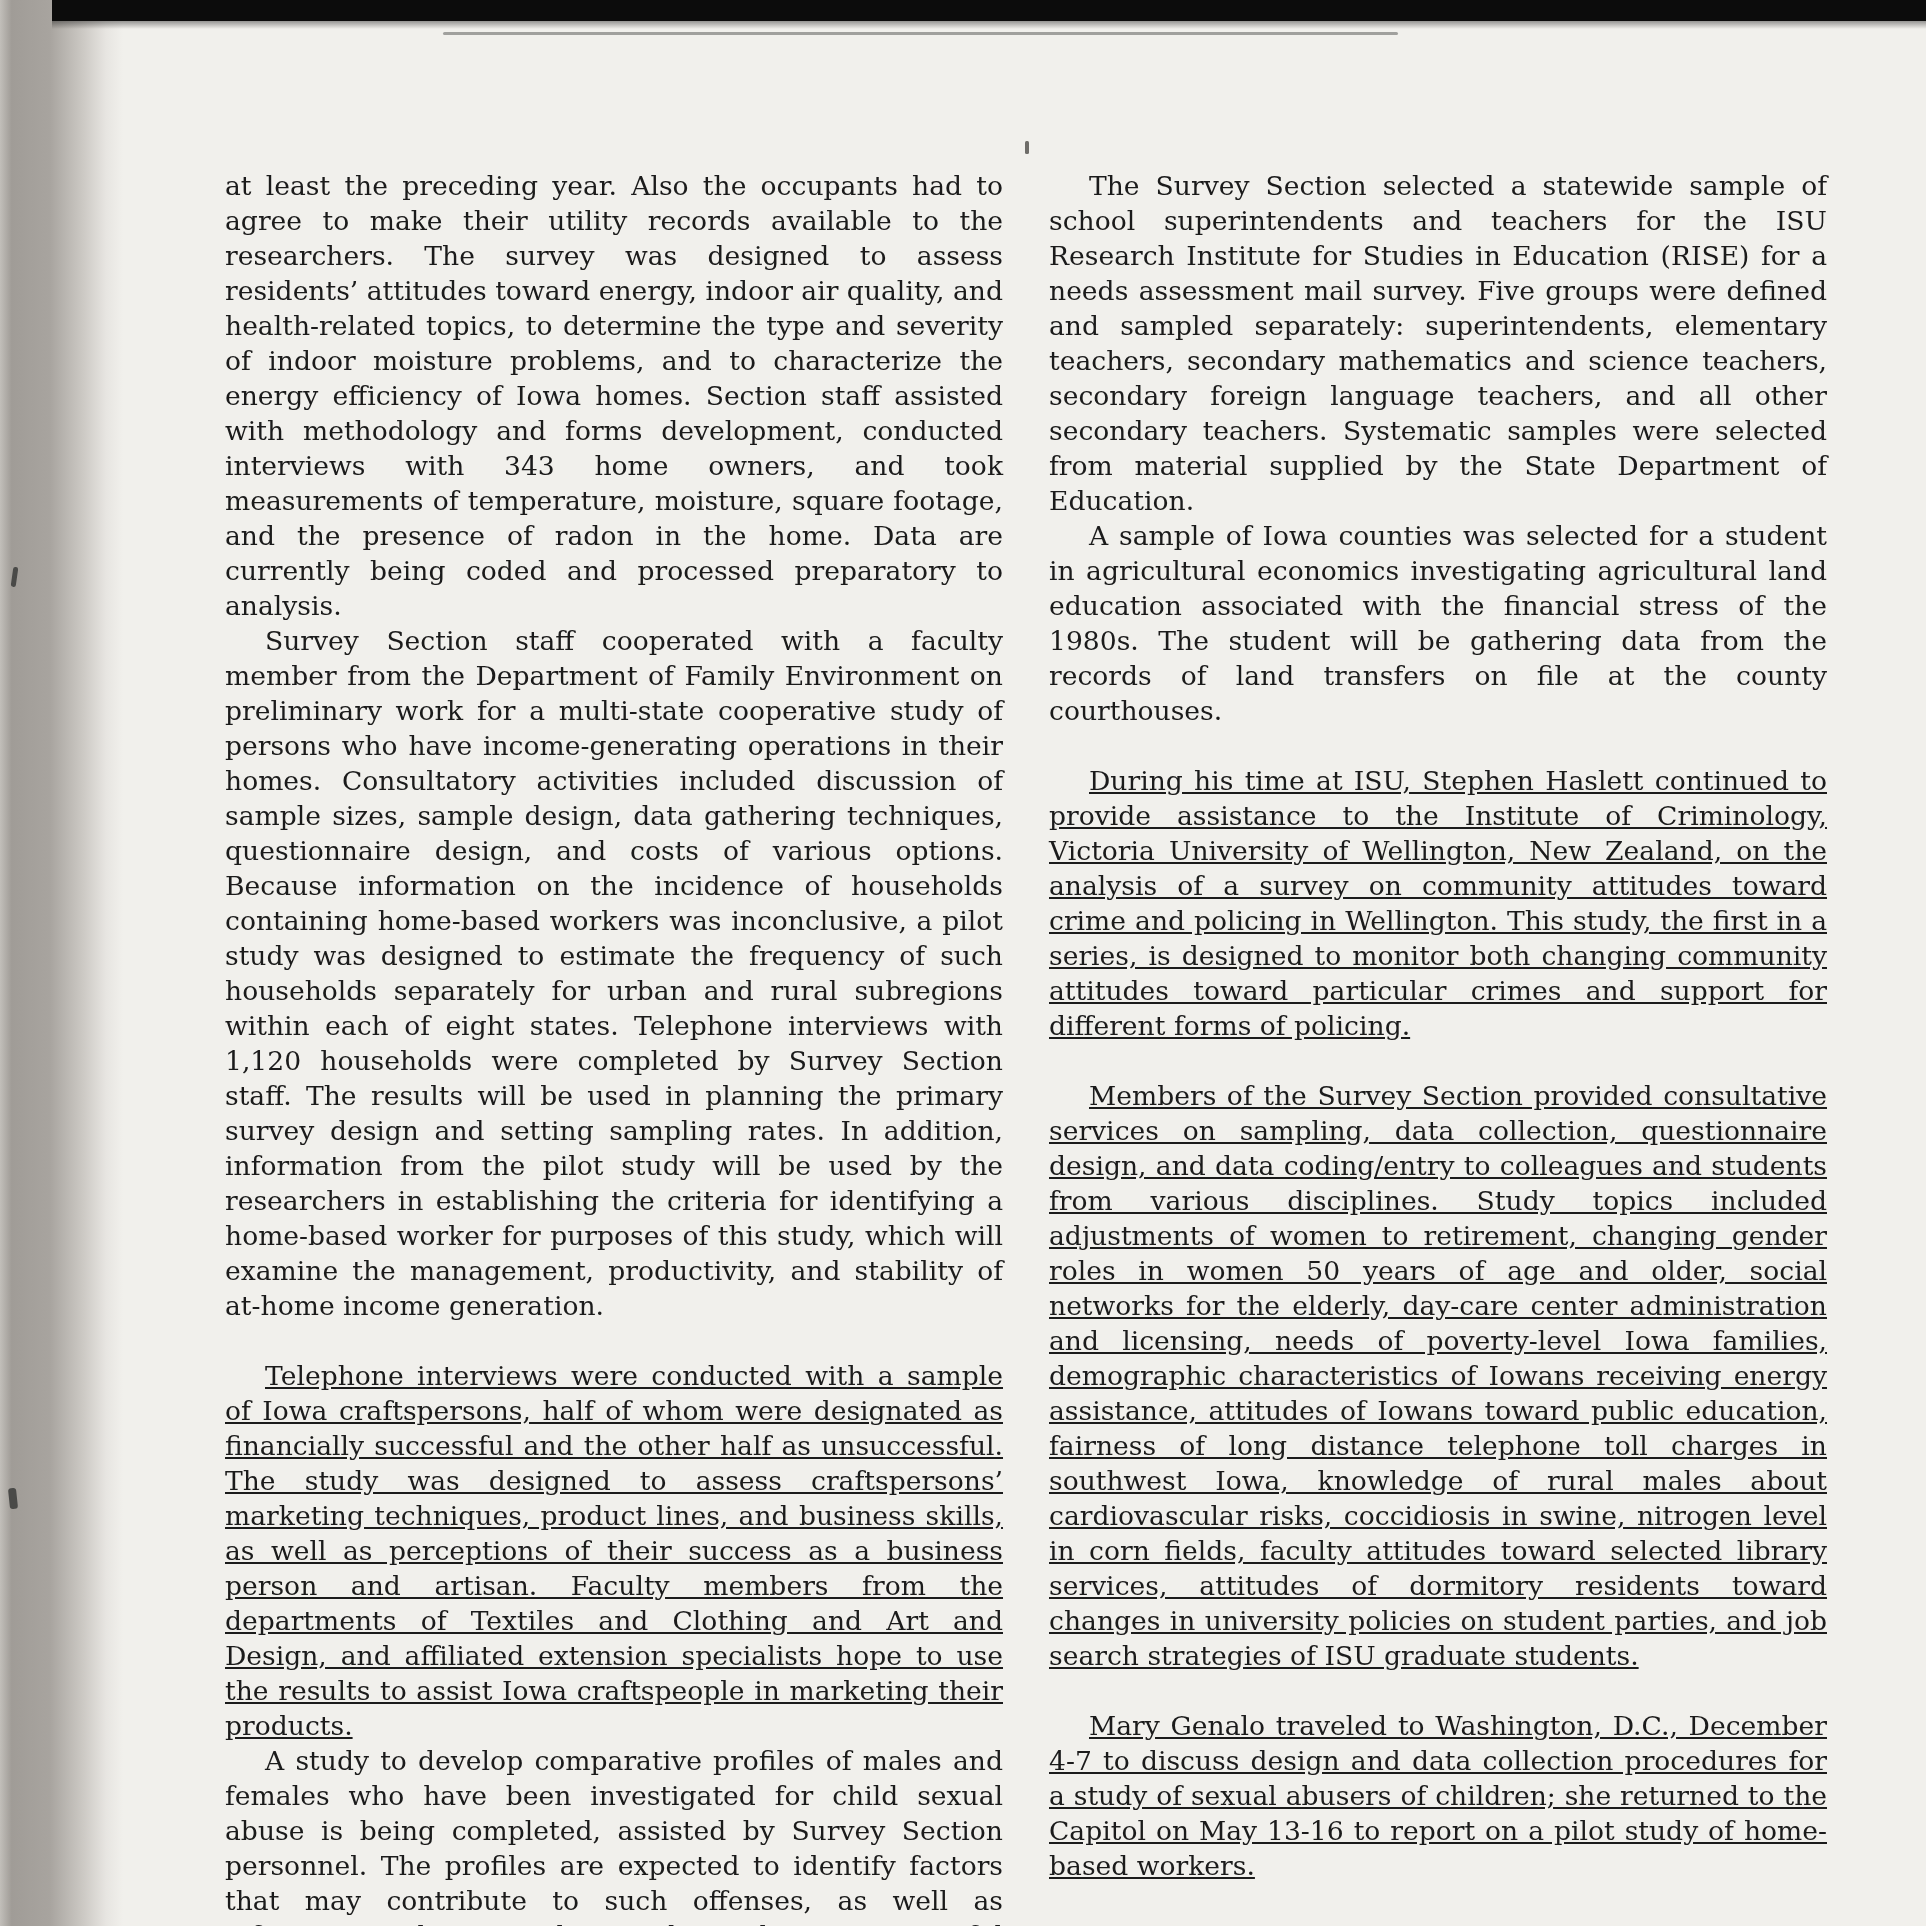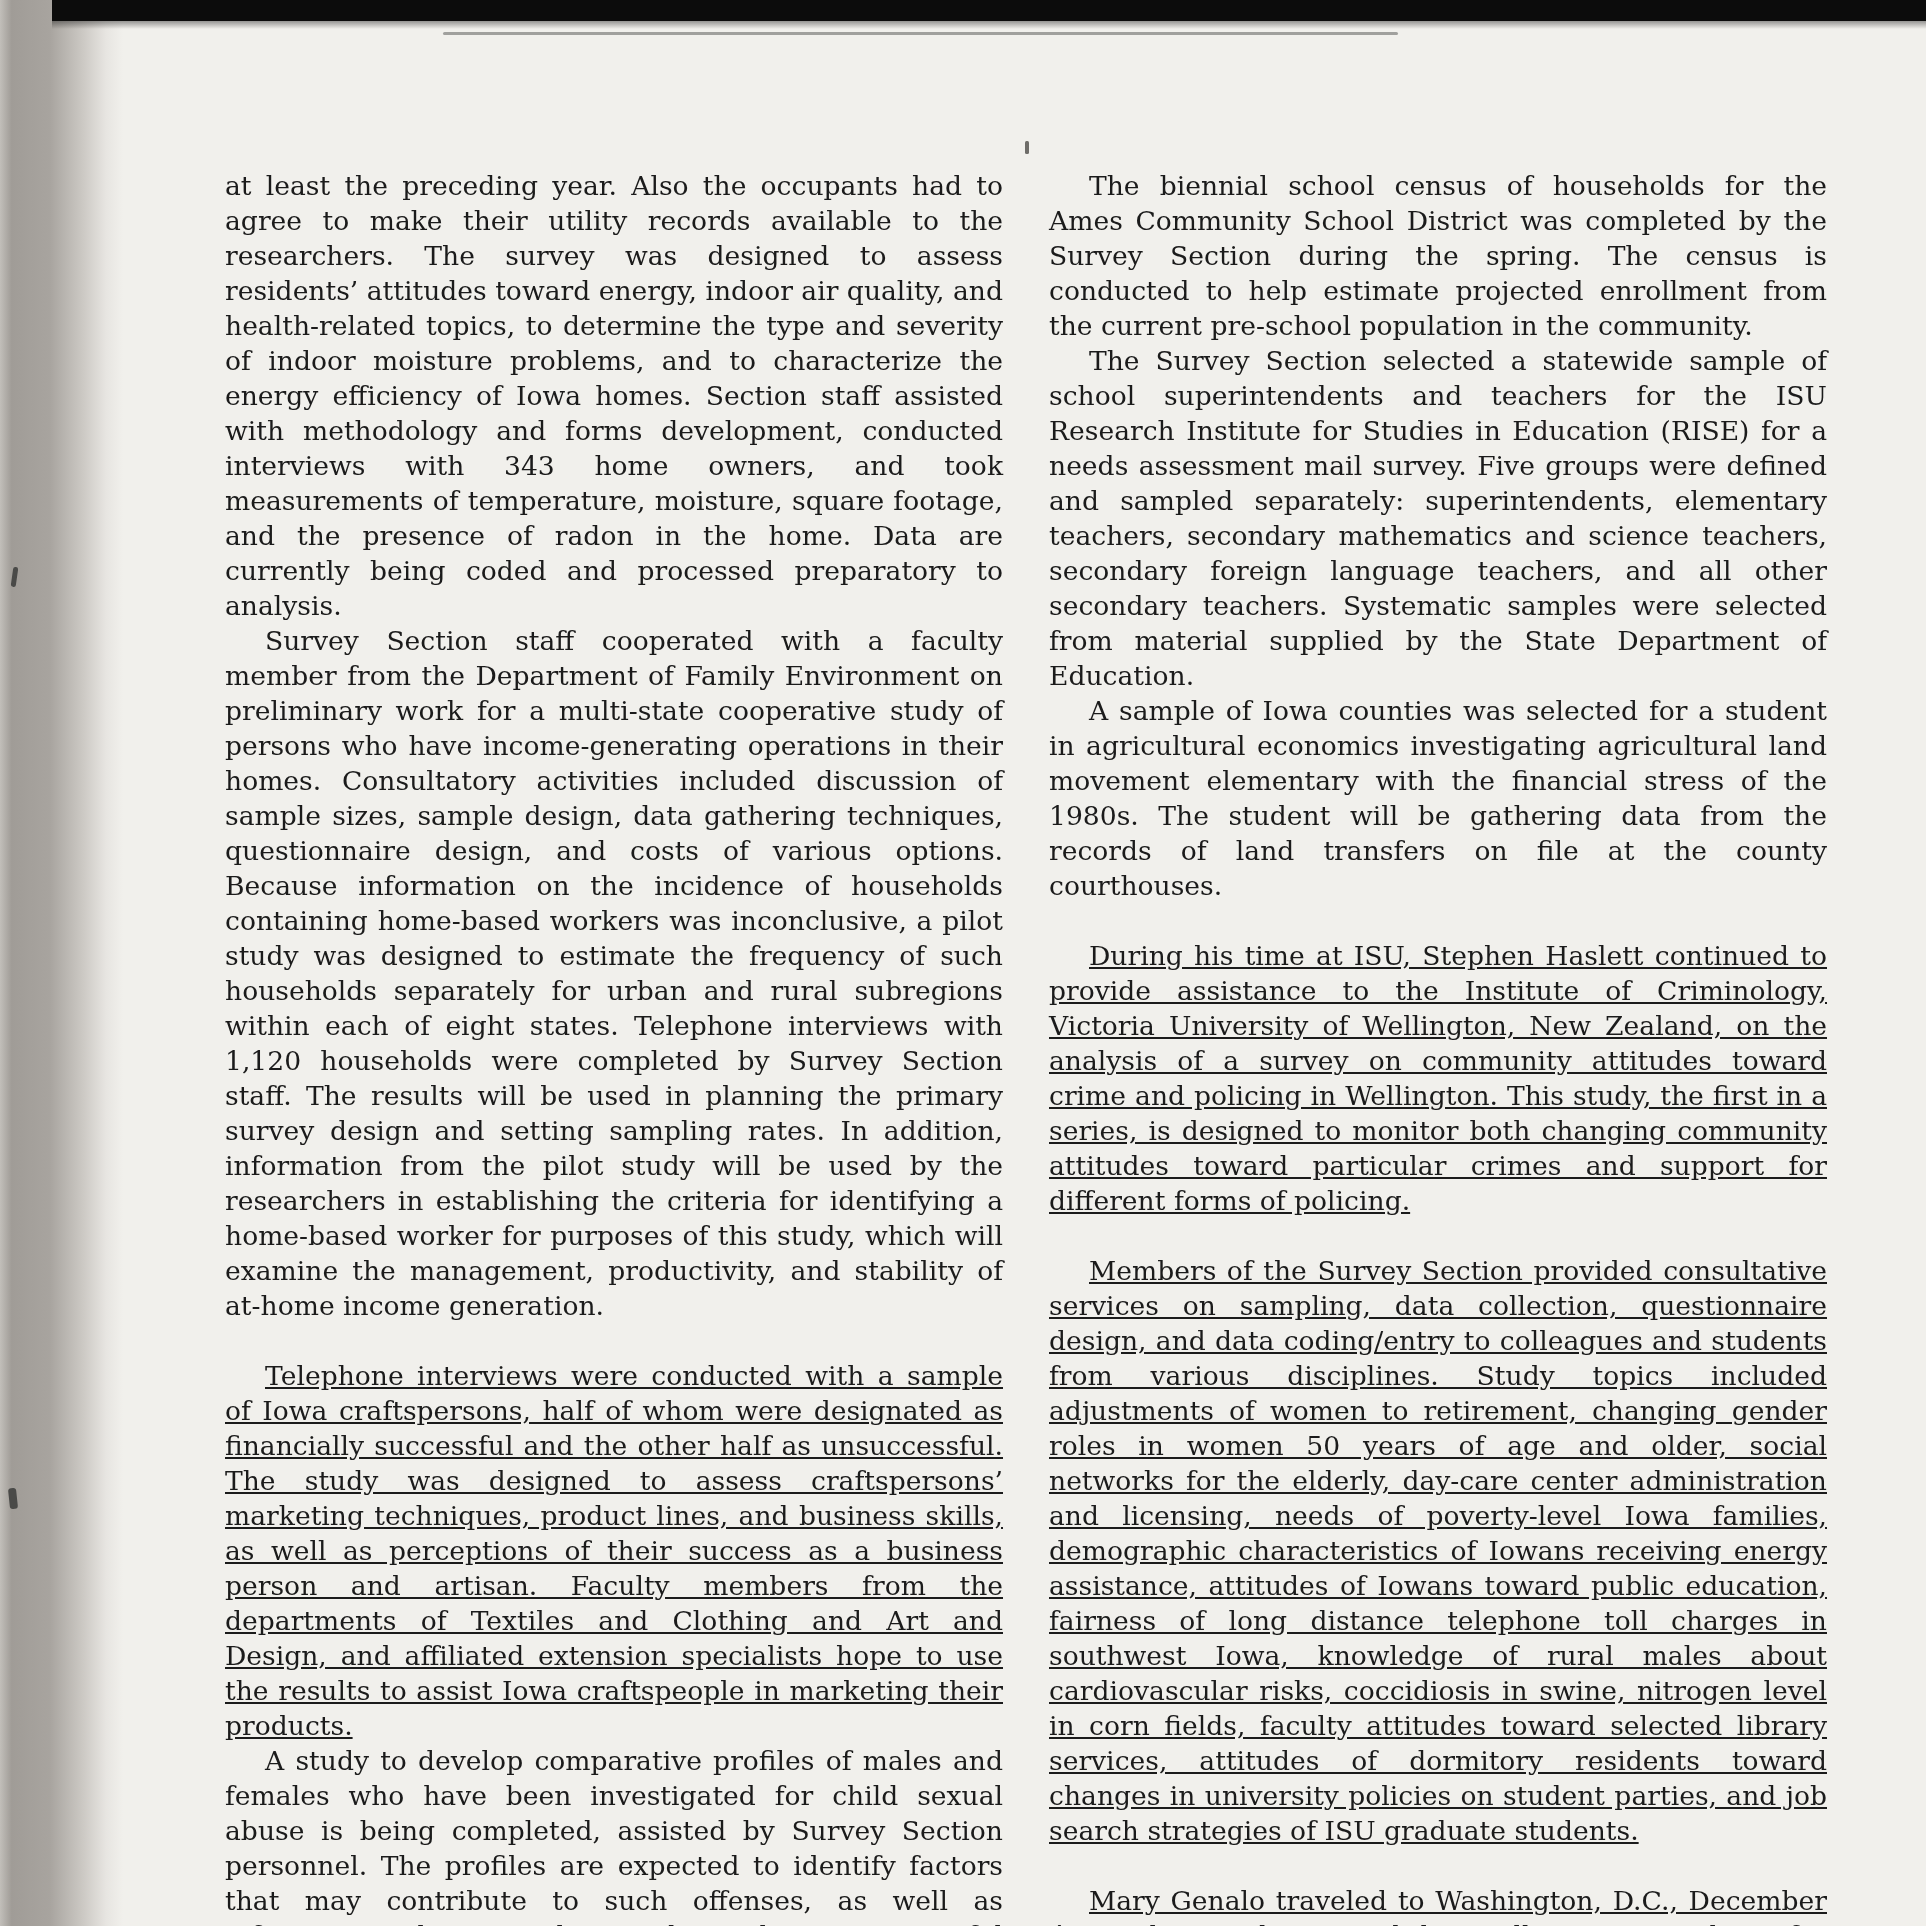--- a/index.html
+++ b/index.html
@@ -56,20 +56,19 @@
 <div class="mark mark-2"></div>
 <div class="mark mark-3"></div>
 
 <div class="col col-left" id="col-left">
     <p class="">at least the preceding year. Also the occupants had to agree to make their utility records available to the researchers. The survey was designed to assess residents’ attitudes toward energy, indoor air quality, and health-related topics, to determine the type and severity of indoor moisture problems, and to characterize the energy efficiency of Iowa homes. Section staff assisted with methodology and forms development, conducted interviews with 343 home owners, and took measurements of temperature, moisture, square footage, and the presence of radon in the home. Data are currently being coded and processed preparatory to analysis.</p>
     <p class="indent">Survey Section staff cooperated with a faculty member from the Department of Family Environment on preliminary work for a multi-state cooperative study of persons who have income-generating operations in their homes. Consultatory activities included discussion of sample sizes, sample design, data gathering techniques, questionnaire design, and costs of various options. Because information on the incidence of households containing home-based workers was inconclusive, a pilot study was designed to estimate the frequency of such households separately for urban and rural subregions within each of eight states. Telephone interviews with 1,120 households were completed by Survey Section staff. The results will be used in planning the primary survey design and setting sampling rates. In addition, information from the pilot study will be used by the researchers in establishing the criteria for identifying a home-based worker for purposes of this study, which will examine the management, productivity, and stability of at-home income generation.</p>
     <p class="indent space">Telephone interviews were conducted with a sample of Iowa craftspersons, half of whom were designated as financially successful and the other half as unsuccessful. The study was designed to assess craftspersons’ marketing techniques, product lines, and business skills, as well as perceptions of their success as a business person and artisan. Faculty members from the departments of Textiles and Clothing and Art and Design, and affiliated extension specialists hope to use the results to assist Iowa craftspeople in marketing their products.</p>
     <p class="indent">A study to develop comparative profiles of males and females who have been investigated for child sexual abuse is being completed, assisted by Survey Section personnel. The profiles are expected to identify factors that may contribute to such offenses, as well as information that can be used to design successful treatment and rehabilitation programs. A Department of Family Environment researcher is currently analyzing data from 100 subjects interviewed by section staff.</p>
   </div>
 <div class="col col-right" id="col-right">
-    <p class="indent">The biennial school census of households for the Ames Community School District was completed by the Survey Section during the spring. The census is conducted to help estimate projected enrollment from the current pre-school population in the community.</p>
     <p class="indent">The Survey Section selected a statewide sample of school superintendents and teachers for the ISU Research Institute for Studies in Education (RISE) for a needs assessment mail survey. Five groups were defined and sampled separately: superintendents, elementary teachers, secondary mathematics and science teachers, secondary foreign language teachers, and all other secondary teachers. Systematic samples were selected from material supplied by the State Department of Education.</p>
-    <p class="indent">A sample of Iowa counties was selected for a student in agricultural economics investigating agricultural land movement elementary with the financial stress of the 1980s. The student will be gathering data from the records of land transfers on file at the county courthouses.</p>
+    <p class="indent">A sample of Iowa counties was selected for a student in agricultural economics investigating agricultural land education associated with the financial stress of the 1980s. The student will be gathering data from the records of land transfers on file at the county courthouses.</p>
     <p class="indent space">During his time at ISU, Stephen Haslett continued to provide assistance to the Institute of Criminology, Victoria University of Wellington, New Zealand, on the analysis of a survey on community attitudes toward crime and policing in Wellington. This study, the first in a series, is designed to monitor both changing community attitudes toward particular crimes and support for different forms of policing.</p>
     <p class="indent space">Members of the Survey Section provided consultative services on sampling, data collection, questionnaire design, and data coding/entry to colleagues and students from various disciplines. Study topics included adjustments of women to retirement, changing gender roles in women 50 years of age and older, social networks for the elderly, day-care center administration and licensing, needs of poverty-level Iowa families, demographic characteristics of Iowans receiving energy assistance, attitudes of Iowans toward public education, fairness of long distance telephone toll charges in southwest Iowa, knowledge of rural males about cardiovascular risks, coccidiosis in swine, nitrogen level in corn fields, faculty attitudes toward selected library services, attitudes of dormitory residents toward changes in university policies on student parties, and job search strategies of ISU graduate students.</p>
     <p class="indent space">Mary Genalo traveled to Washington, D.C., December 4-7 to discuss design and data collection procedures for a study of sexual abusers of children; she returned to the Capitol on May 13-16 to report on a pilot study of home-based workers.</p>
   </div>
 
 
 </body></html>

